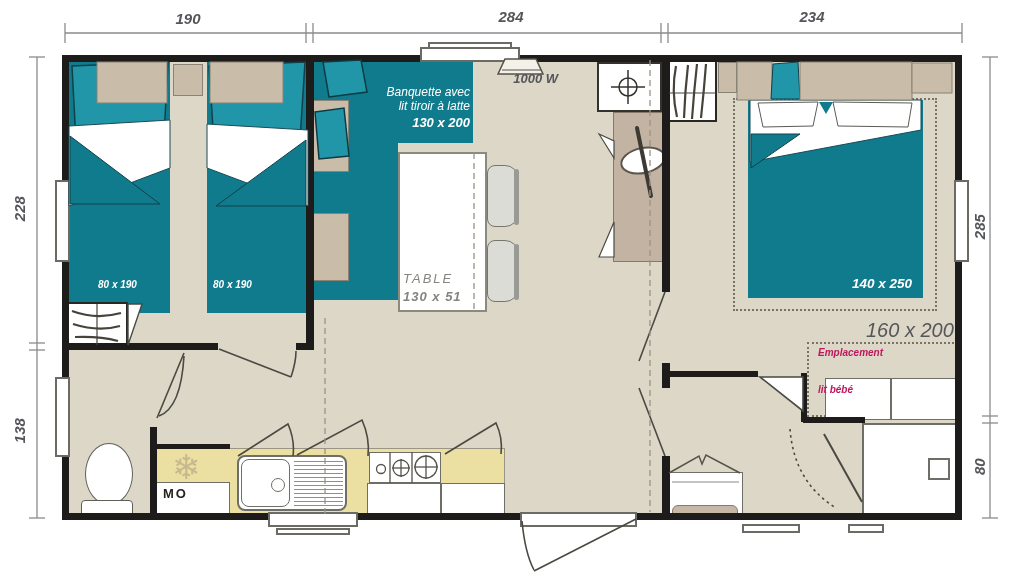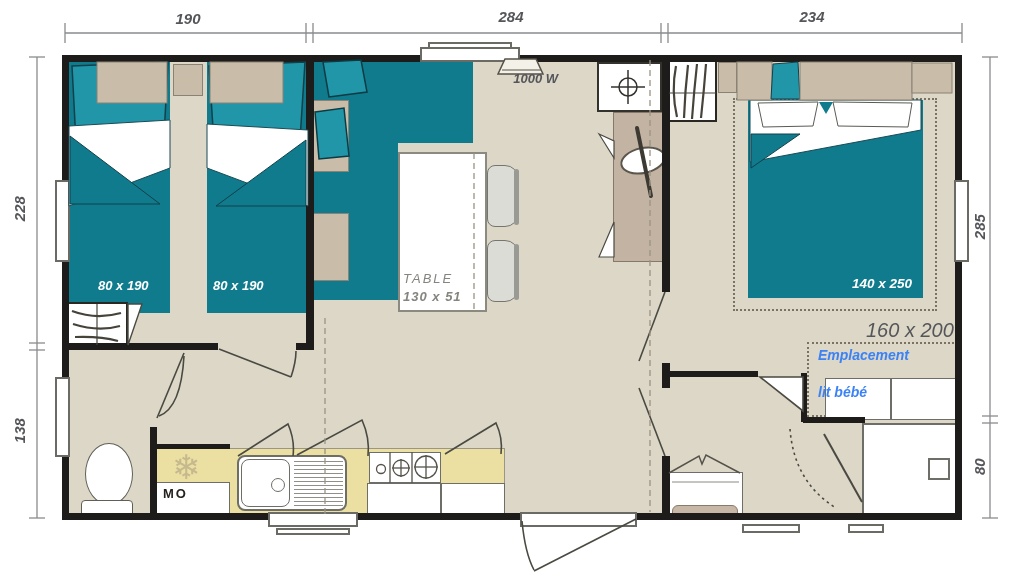--- a/index.html
+++ b/index.html
@@ -12,27 +12,27 @@
   .tanblk{background:#c9bca9;border:1px solid #8a8274;}
   .whitebox{background:#ffffff;}
   .win{background:#ffffff;border:2px solid #6b6b66;}
   .dotted{border:2px dotted #7a7365;background:transparent;}
   svg.layer{position:absolute;left:0;top:0;pointer-events:none;}
   
   .lbl{position:absolute;font-style:italic;color:#55565a;line-height:1.15;white-space:nowrap;}
   .dim{font-size:15px;font-weight:bold;text-align:center;width:60px;}
   .rot{transform:rotate(-90deg);}
   .onteal{color:#ffffff;}
-  .bedsize{font-size:13px;font-weight:bold;}
+  .bedsize{font-size:10px;font-weight:bold;}
   .banq{font-size:12px;text-align:right;width:120px;}
   .banqsize{font-size:13px;font-weight:bold;}
   .tabletxt{color:#85857f;font-size:13px;letter-spacing:2px;}
   .tablesize{color:#85857f;font-size:13px;font-weight:bold;letter-spacing:1px;}
   .graysz{font-size:20px;font-weight:normal;text-align:center;}
-  .babytxt{font-size:14px;font-weight:bold;color:#3b82f6;}
+  .babytxt{font-size:10px;font-weight:bold;color:#be185d;}
   .mo{font-size:13px;font-weight:bold;color:#26231f;font-style:normal;letter-spacing:2px;}
   .snow{color:#c6b98e;font-size:34px;font-style:normal;}
   .heater{font-size:13px;font-weight:bold;width:70px;text-align:center;}
   .drain-ribs{background:repeating-linear-gradient(to bottom,#8f8f88 0px,#8f8f88 1px,#ffffff 1px,#ffffff 4px);}
   .chair{background:#dcdcd6;border:1px solid #76766f;border-radius:8px 14px 14px 8px;}
   .chairback{background:#9a9a94;border-radius:3px;}
 </style>
 </head>
 <body>
 
@@ -241,20 +241,25 @@
   <div class="lbl dim" style="left:481px;top:8px;">284</div>
   <div class="lbl dim" style="left:782px;top:8px;">234</div>
   <div class="lbl dim rot" style="left:-10px;top:200px;">228</div>
   <div class="lbl dim rot" style="left:-10px;top:422px;">138</div>
   <div class="lbl dim rot" style="left:950px;top:218px;">285</div>
   <div class="lbl dim rot" style="left:950px;top:458px;">80</div>
 
   <div class="lbl onteal bedsize" style="left:98px;top:279px;">80 x 190</div>
   <div class="lbl onteal bedsize" style="left:213px;top:279px;">80 x 190</div>
 
+  <div class="abs" style="left:350px;top:86px;width:120px;">
+    <div class="lbl onteal banq" style="position:static;">Banquette avec</div>
+    <div class="lbl onteal banq" style="position:static;">lit tiroir à latte</div>
+    <div class="lbl onteal banq banqsize" style="position:static;margin-top:2px;">130 x 200</div>
+  </div>
 
   <div class="lbl heater" style="left:488px;top:72px;text-align:right;">1000 W</div>
 
   <div class="lbl tabletxt" style="left:403px;top:272px;">TABLE</div>
   <div class="lbl tablesize" style="left:403px;top:290px;">130 x 51</div>
 
   <div class="lbl onteal bedsize" style="left:852px;top:276px;font-size:13.5px;">140 x 250</div>
   <div class="lbl graysz" style="left:866px;top:319px;">160 x 200</div>
 
   <div class="lbl babytxt" style="left:818px;top:347px;">Emplacement</div>

